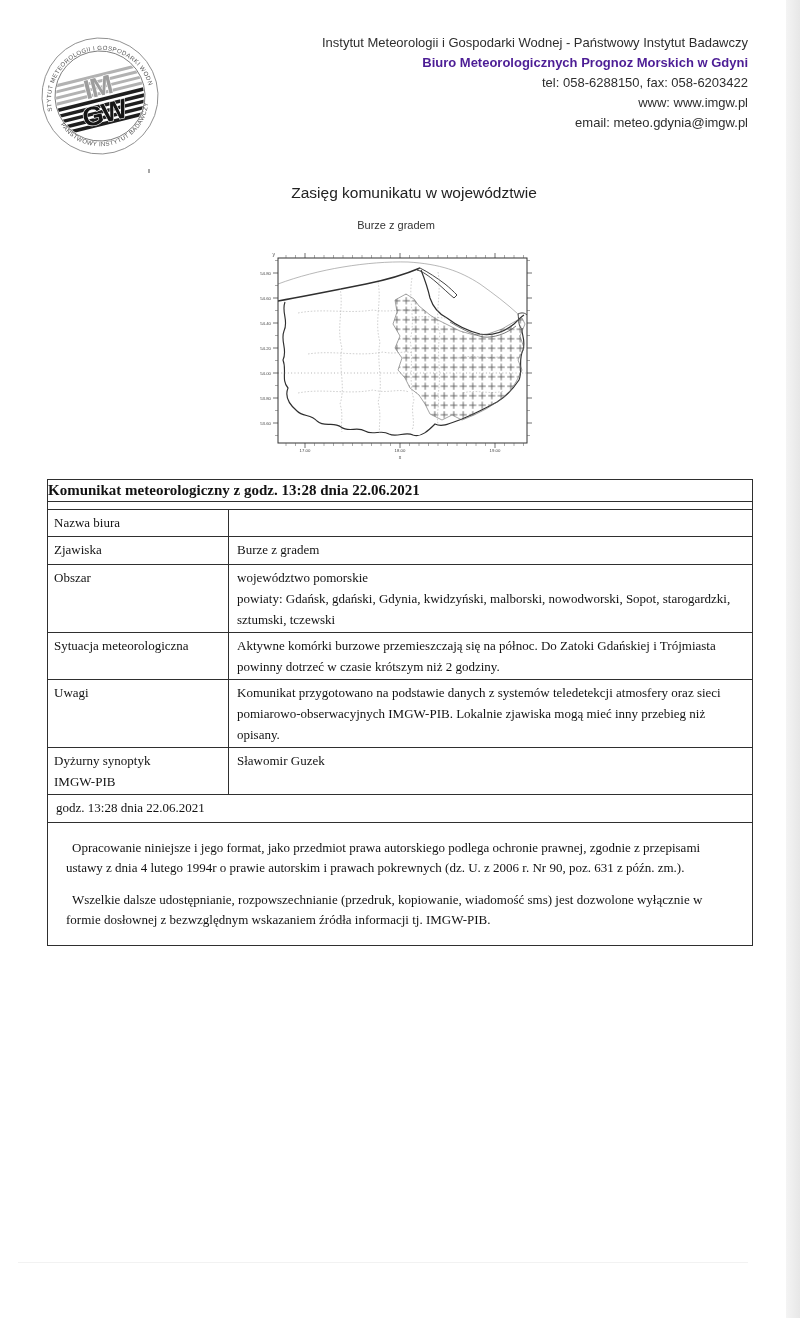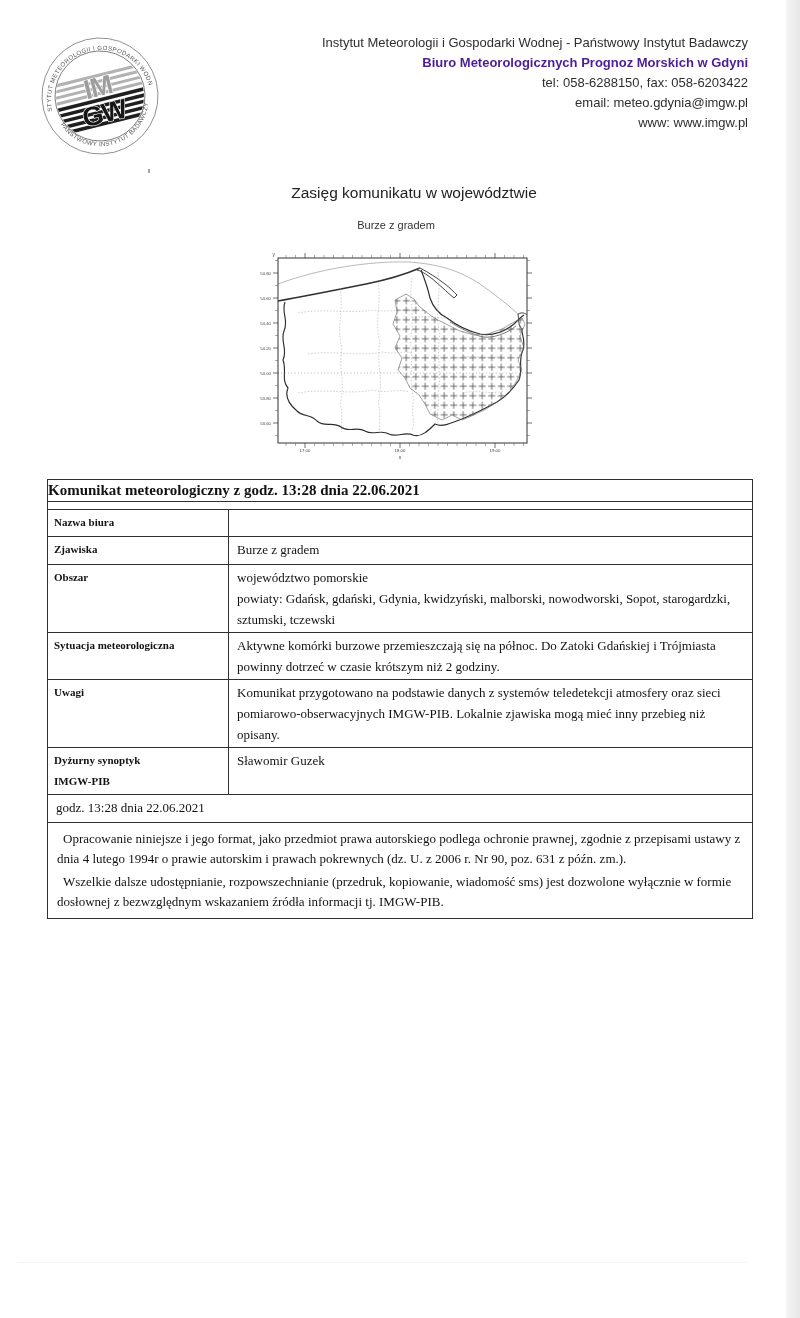--- a/index.html
+++ b/index.html
@@ -29,24 +29,24 @@
   .map-wrap{position:absolute;left:250px;top:250px;width:290px;height:212px;}
 
   
   .doc-table{position:absolute;left:47px;top:479px;width:706px;border:1px solid #2f2f2f;
     background:#fff;font-family:"Liberation Serif",serif;color:#121212;box-sizing:border-box;}
   .t-title{height:21px;line-height:21px;font-weight:bold;font-size:15px;
     border-bottom:1px solid #2f2f2f;}
   .t-spacer{height:7px;border-bottom:1px solid #2f2f2f;}
   .t-row{display:flex;border-bottom:1px solid #2f2f2f;}
   .t-label{flex:0 0 181px;width:181px;box-sizing:border-box;border-right:1px solid #2f2f2f;
-    font-weight:bold;font-size:11px;line-height:21px;padding:2px 6px;white-space:pre-line;}
+    font-weight:normal;font-size:13px;line-height:21px;padding:2px 6px;white-space:pre-line;}
   .t-val{flex:1;font-size:13px;line-height:21px;padding:2px 8px;white-space:pre-line;}
   .t-footer{padding:3px 6px;font-size:13px;line-height:20px;}
-  .t-footer p{margin:3px;text-indent:6px;}
+  .t-footer p{margin:12px;text-indent:6px;}
 
   svg text{font-family:"Liberation Sans",sans-serif;}
 </style>
 </head>
 <body>
 
 <div class="scan-right-band"></div>
 <div class="scan-faint-line"></div>
 <div class="speck" style="left:148px;top:169px;width:2px;height:4px;"></div>
 
@@ -80,22 +80,22 @@
     <text font-size="6.1" fill="#555" letter-spacing="0.4">
       <textPath href="#lp-bot" startOffset="50%" text-anchor="middle">PAŃSTWOWY INSTYTUT BADAWCZY</textPath>
     </text>
   </svg>
 </div>
 
 <div class="letterhead">
   <div>Instytut Meteorologii i Gospodarki Wodnej - Państwowy Instytut Badawczy</div>
   <div class="bold">Biuro Meteorologicznych Prognoz Morskich w Gdyni</div>
   <div>tel: 058-6288150, fax: 058-6203422</div>
+  <div>www: www.imgw.pl</div>
   <div>email: meteo.gdynia@imgw.pl</div>
-  <div>www: www.imgw.pl</div>
 </div>
 
 <div class="map-title">Zasięg komunikatu w województwie</div>
 <div class="map-subtitle">Burze z gradem</div>
 
 <div class="map-wrap">
 <svg viewBox="0 0 290 212" width="290" height="212">
   <defs>
     <pattern id="plusPat" width="9.5" height="9.5" patternUnits="userSpaceOnUse">
       <path d="M4.75,1.2 V8.3 M1.2,4.75 H8.3" stroke="#5a5a5a" stroke-width="0.9" fill="none"></path>

